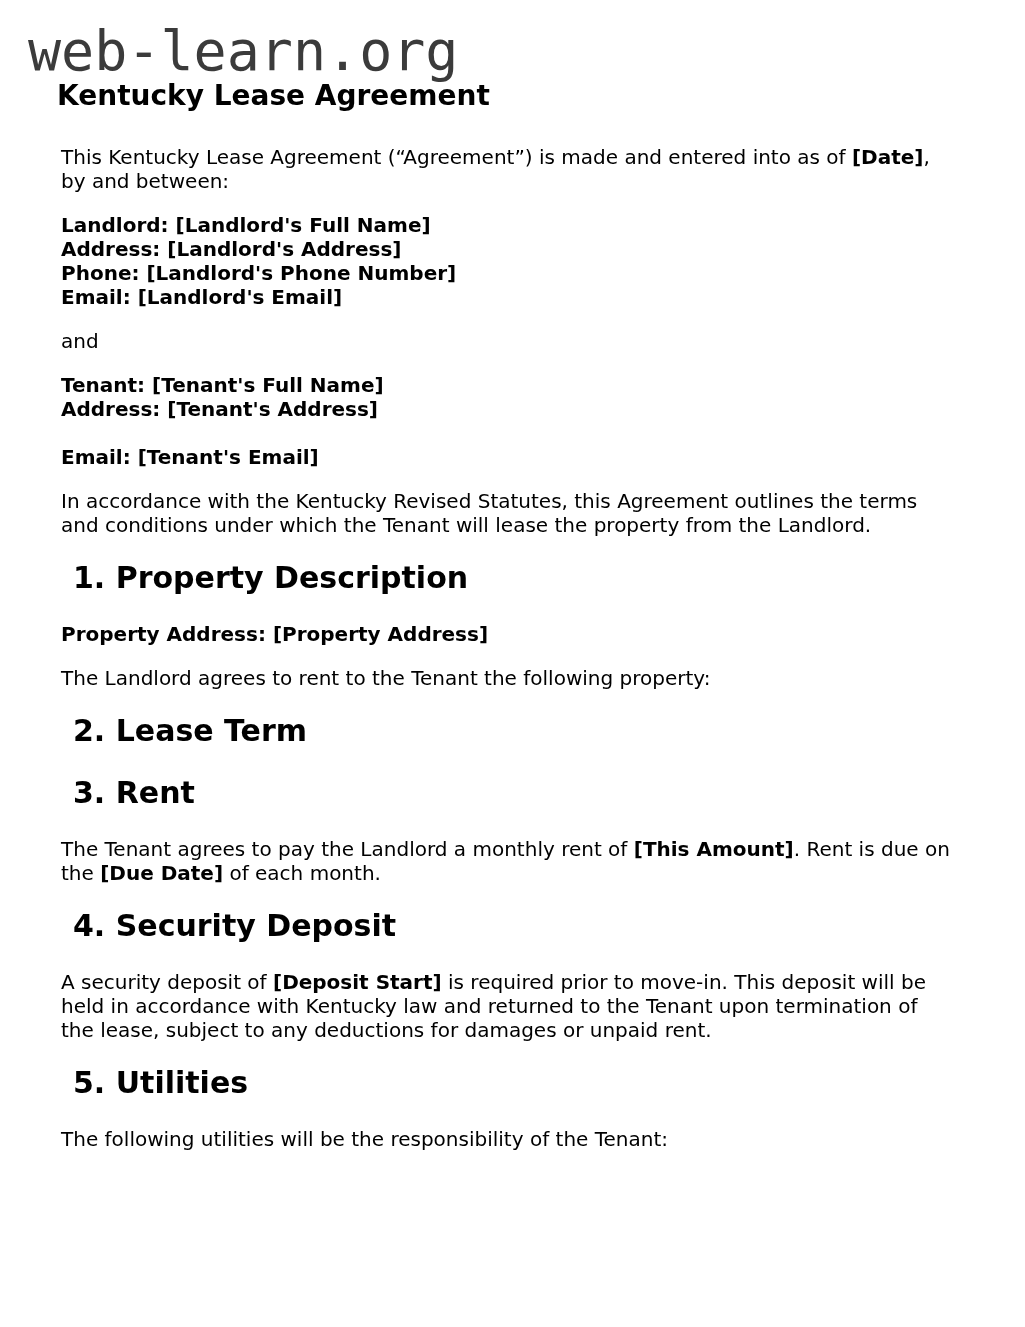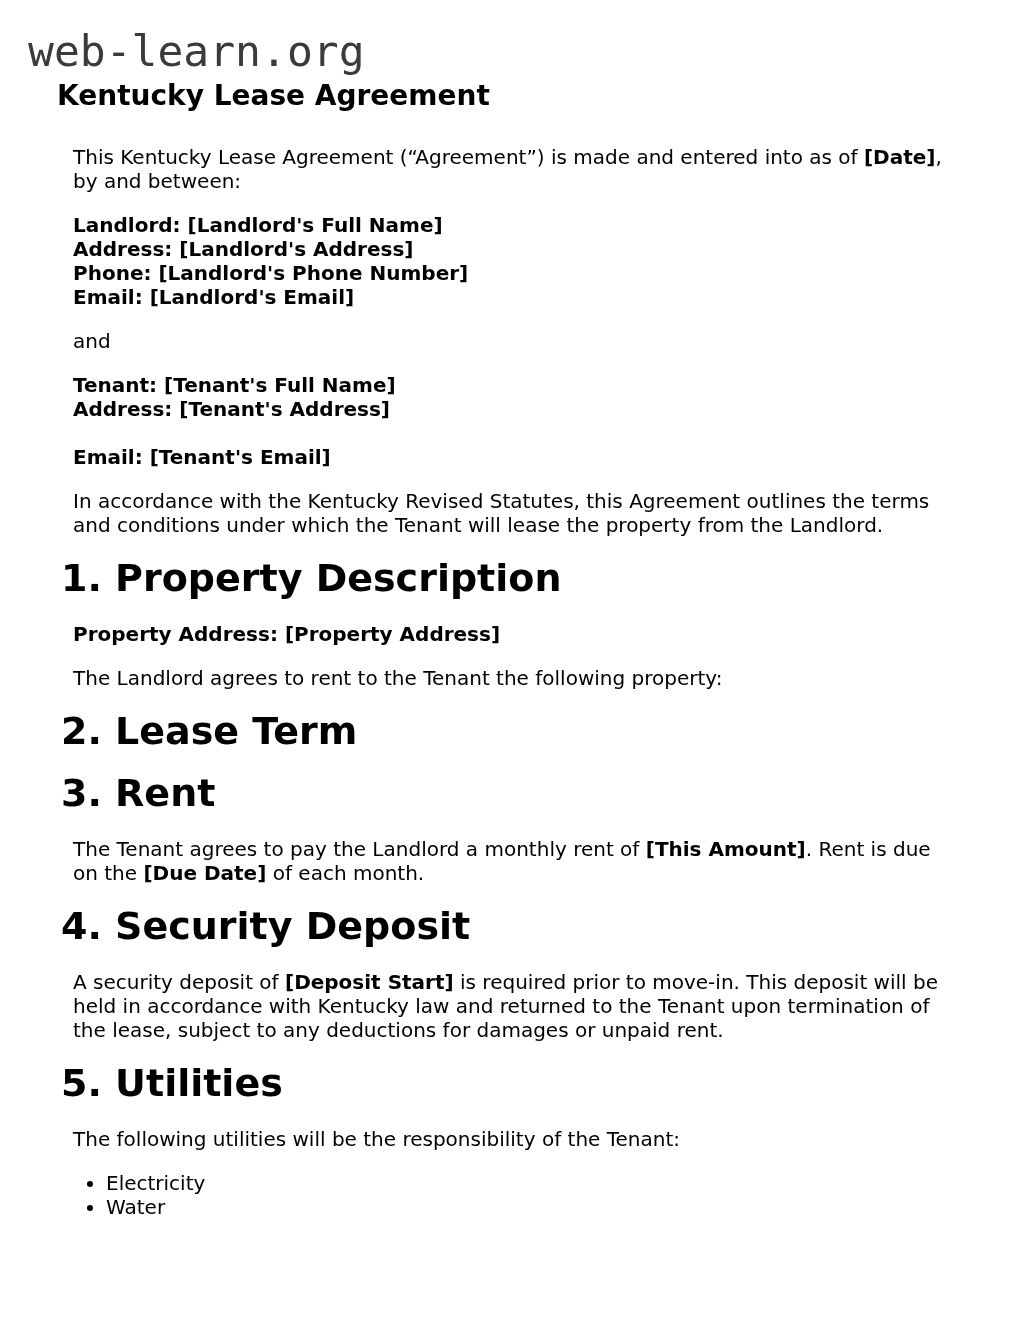--- a/index.html
+++ b/index.html
@@ -5,34 +5,34 @@
   html, body { background:#ffffff; }
   body {
     width:1025px; min-height:1327px; margin:0;
     color:#000000;
     font-family:"DejaVu Sans","Liberation Sans",sans-serif;
     font-size:20px; line-height:24px;
   }
   .logo {
     margin:30px 0 0 28px;
     font-family:"DejaVu Sans Mono","Liberation Mono",monospace;
-    font-size:43px; line-height:43px;
+    font-size:55px; line-height:43px;
     color:#3b3b3b;
     white-space:nowrap;
   }
   .content { margin:0 67px 0 57px; width:901px; }
   h1 {
     font-size:28px; line-height:46px;
     margin:0 0 26px; font-weight:700;
   }
   h2 {
-    font-size:38px; line-height:36px;
-    margin:23px 4px 26px; font-weight:700;
+    font-size:30px; line-height:36px;
+    margin:23px 16px 26px; font-weight:700;
   }
-  p { margin:20px 16px; }
+  p { margin:20px 4px; }
   p.bold { font-weight:700; }
   b { font-weight:700; }
   ul { margin:17px 0 20px; padding-left:49px; }
   li { line-height:24px; }
 </style>
 </head>
 <body>
 
 <div class="logo">web-learn.org</div>
 
@@ -66,19 +66,15 @@
   </section>
 
   <section>
     <h2>4. Security Deposit</h2>
     <p>A security deposit of <b>[Deposit Start]</b> is required prior to move-in. This deposit will be held in accordance with Kentucky law and returned to the Tenant upon termination of the lease, subject to any deductions for damages or unpaid rent.</p>
   </section>
 
   <section>
     <h2>5. Utilities</h2>
     <p>The following utilities will be the responsibility of the Tenant:</p>
-    <ul>
-      <li>Electricity</li>
-      <li>Water</li>
-    </ul>
   </section>
 
 </div>
 
 </body></html>

